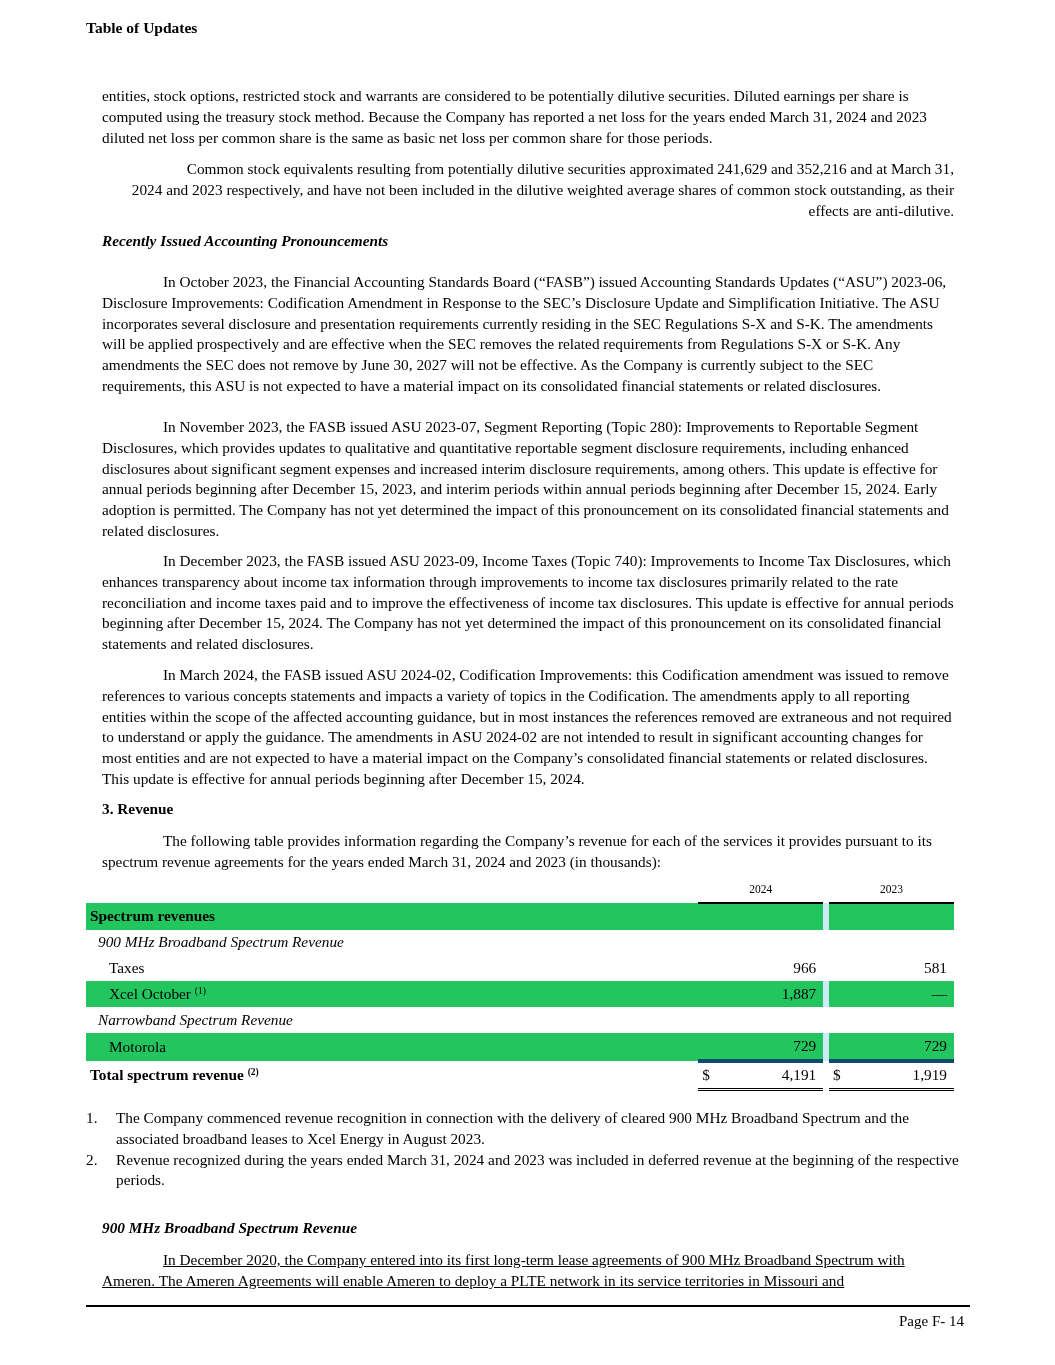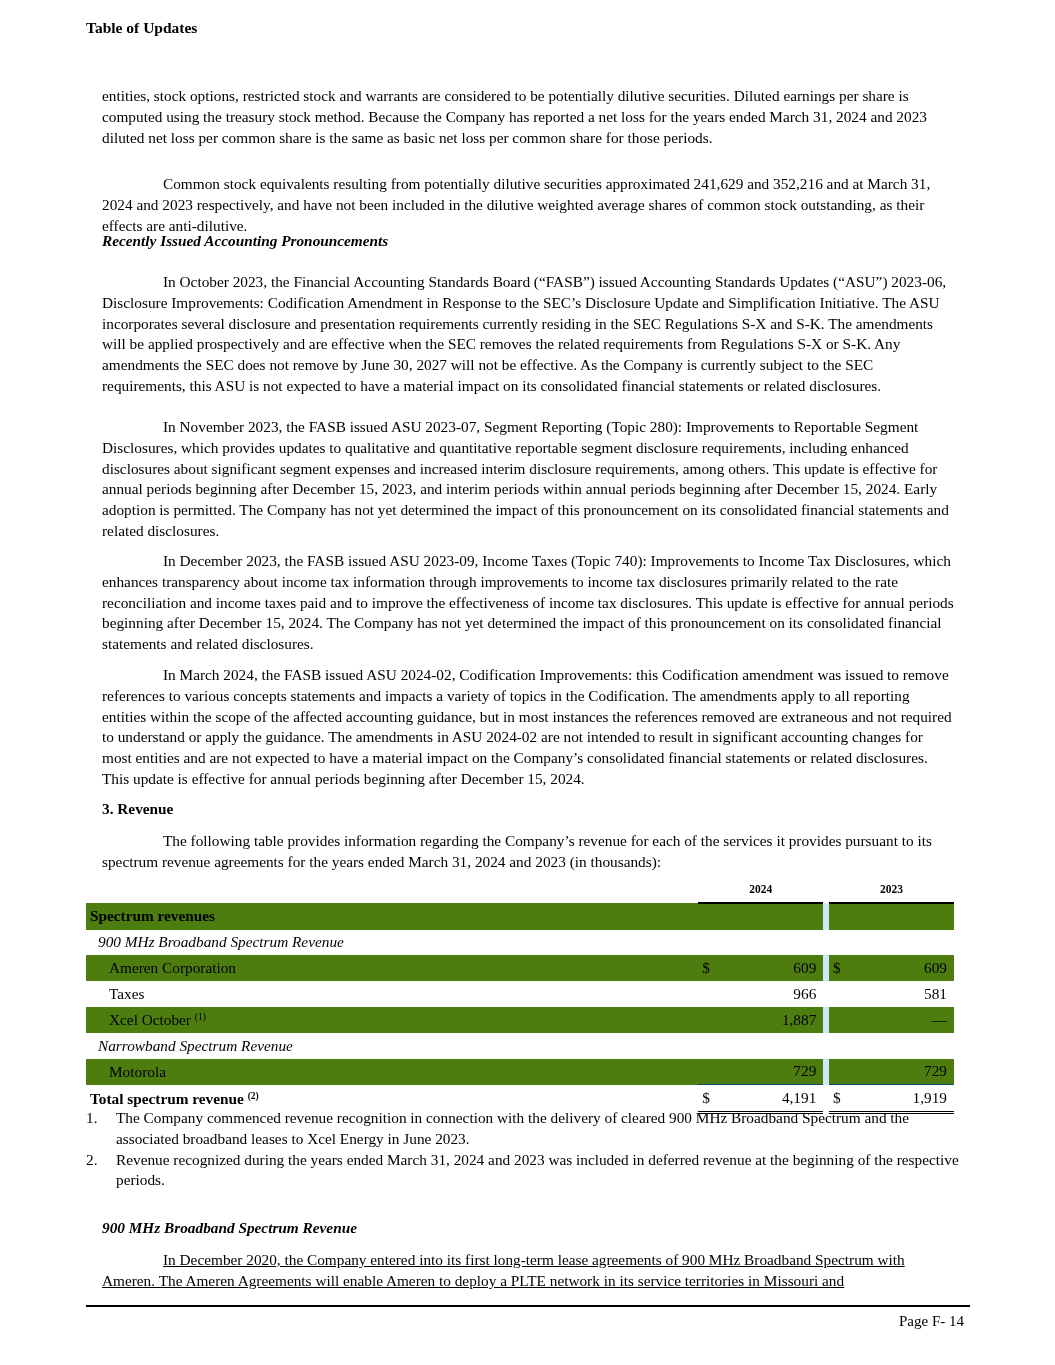--- a/index.html
+++ b/index.html
@@ -10,52 +10,52 @@
   .page { position: absolute; left: 86px; top: 0; width: 884px; }
   .toc { position: absolute; top: 19px; left: 0; font-weight: bold; font-size: 15.5px; }
   p { margin: 16px; line-height: 20.8px; }
   .block { position: absolute; left: 0; width: 884px; }
   .indent { text-indent: 61px; }
   .hd-bi { font-weight: bold; font-style: italic; }
   .hd-b { font-weight: bold; }
 
   table.rev { border-collapse: collapse; width: 868px; font-size: 15.3px; }
   table.rev td { padding: 0; height: 25.8px; vertical-align: middle; }
-  .blue td { background: #4d7c0f; }
+  .blue td { background: #22c55e; }
   .c-label { width: 618px; }
   .c-dol { width: 24px; text-align: left; padding-left: 4px !important; }
   .c-num { width: 94px; text-align: right; padding-right: 7px !important; }
   .c-gap { width: 6px; background: #fff; }
-  .hdr td { font-size: 11.5px; font-weight: bold; text-align: center; height: 22px; }
+  .hdr td { font-size: 11.5px; font-weight: normal; text-align: center; height: 22px; }
   .hdr .year { border-bottom: 2px solid #000; }
   .lv1 { padding-left: 4px !important; font-weight: bold; }
   .lv2 { padding-left: 12px !important; font-style: italic; }
   .lv3 { padding-left: 23px !important; }
   .total-l { padding-left: 4px !important; font-weight: bold; }
-  .ul td.uc { border-bottom: 1px solid #0c4a6e; }
+  .ul td.uc { border-bottom: 4px solid #0c4a6e; }
   .dbl td.uc { border-bottom: 3px double #000; border-top: 1px solid #000; }
   sup { font-size: 9.5px; vertical-align: 5px; line-height: 0; }
 
   ol.notes { margin: 0; padding: 0; list-style: none; }
   ol.notes li { position: relative; padding-left: 30px; line-height: 20.8px; }
   ol.notes li .n { position: absolute; left: 0; }
 
   .footer-rule { position: absolute; top: 1305px; left: 0; width: 884px; height: 2px; background: #000; }
   .pagenum { position: absolute; top: 1313px; right: 6px; font-size: 15px; text-align: center; }
 </style>
 </head>
 <body>
 
 <div class="page">
   <div class="toc">Table of Updates</div>
 
   <div class="block" style="top:70px;">
     <p>entities, stock options, restricted stock and warrants are considered to be potentially dilutive securities. Diluted earnings per share is computed using the treasury stock method. Because the Company has reported a net loss for the years ended March 31, 2024 and 2023 diluted net loss per common share is the same as basic net loss per common share for those periods.</p>
   </div>
-  <div class="block" style="top:158px;">
+  <div class="block" style="top:143px;text-align:right;">
     <p class="indent">Common stock equivalents resulting from potentially dilutive securities approximated 241,629 and 352,216 and at March 31, 2024 and 2023 respectively, and have not been included in the dilutive weighted average shares of common stock outstanding, as their effects are anti-dilutive.</p>
   </div>
   <div class="block" style="top:215px;">
     <p class="hd-bi">Recently Issued Accounting Pronouncements</p>
   </div>
   <div class="block" style="top:256px;">
     <p class="indent">In October 2023, the Financial Accounting Standards Board (“FASB”) issued Accounting Standards Updates (“ASU”) 2023-06, Disclosure Improvements: Codification Amendment in Response to the SEC’s Disclosure Update and Simplification Initiative. The ASU incorporates several disclosure and presentation requirements currently residing in the SEC Regulations S-X and S-K. The amendments will be applied prospectively and are effective when the SEC removes the related requirements from Regulations S-X or S-K. Any amendments the SEC does not remove by June 30, 2027 will not be effective. As the Company is currently subject to the SEC requirements, this ASU is not expected to have a material impact on its consolidated financial statements or related disclosures.</p>
   </div>
   <div class="block" style="top:401px;">
     <p class="indent">In November 2023, the FASB issued ASU 2023-07, Segment Reporting (Topic 280): Improvements to Reportable Segment Disclosures, which provides updates to qualitative and quantitative reportable segment disclosure requirements, including enhanced disclosures about significant segment expenses and increased interim disclosure requirements, among others. This update is effective for annual periods beginning after December 15, 2023, and interim periods within annual periods beginning after December 15, 2024. Early adoption is permitted. The Company has not yet determined the impact of this pronouncement on its consolidated financial statements and related disclosures.</p>
@@ -91,28 +91,20 @@
             <td class="c-num"></td>
       </tr>
       <tr>
         <td class="c-label lv2">900 MHz Broadband Spectrum Revenue</td>
         <td class="c-dol"></td>
             <td class="c-num"></td>
             <td class="c-gap"></td>
             <td class="c-dol"></td>
             <td class="c-num"></td>
       </tr>
-      <tr class="blue">
-        <td class="c-label lv3">Ameren Corporation</td>
-        <td class="c-dol">$</td>
-        <td class="c-num">609</td>
-        <td class="c-gap" style="background:#cdeafa"></td>
-        <td class="c-dol">$</td>
-        <td class="c-num">609</td>
-      </tr>
       <tr>
         <td class="c-label lv3">Taxes</td>
         <td class="c-dol"></td>
         <td class="c-num">966</td>
         <td class="c-gap"></td>
         <td class="c-dol"></td>
         <td class="c-num">581</td>
       </tr>
       <tr class="blue">
         <td class="c-label lv3"><span>Xcel October</span> <sup>(1)</sup></td>
@@ -145,21 +137,21 @@
         <td class="c-gap"></td>
         <td class="c-dol uc">$</td>
         <td class="c-num uc">1,919</td>
       </tr>
     </tbody>
       </table>
   </div>
 
   <div class="block" style="top:1108px;">
     <ol class="notes">
-      <li><span class="n">1.</span><span>The Company commenced revenue recognition in connection with the delivery of cleared 900 MHz Broadband Spectrum and the associated broadband leases to Xcel Energy in June 2023.</span></li>
+      <li><span class="n">1.</span><span>The Company commenced revenue recognition in connection with the delivery of cleared 900 MHz Broadband Spectrum and the associated broadband leases to Xcel Energy in August 2023.</span></li>
       <li><span class="n">2.</span><span>Revenue recognized during the years ended March 31, 2024 and 2023 was included in deferred revenue at the beginning of the respective periods.</span></li>
     </ol>
   </div>
 
   <div class="block" style="top:1202px;">
     <p class="hd-bi">900 MHz Broadband Spectrum Revenue</p>
   </div>
   <div class="block" style="top:1234px;text-decoration:underline;">
     <p class="indent">In December 2020, the Company entered into its first long-term lease agreements of 900 MHz Broadband Spectrum with Ameren. The Ameren Agreements will enable Ameren to deploy a PLTE network in its service territories in Missouri and</p>
   </div>

